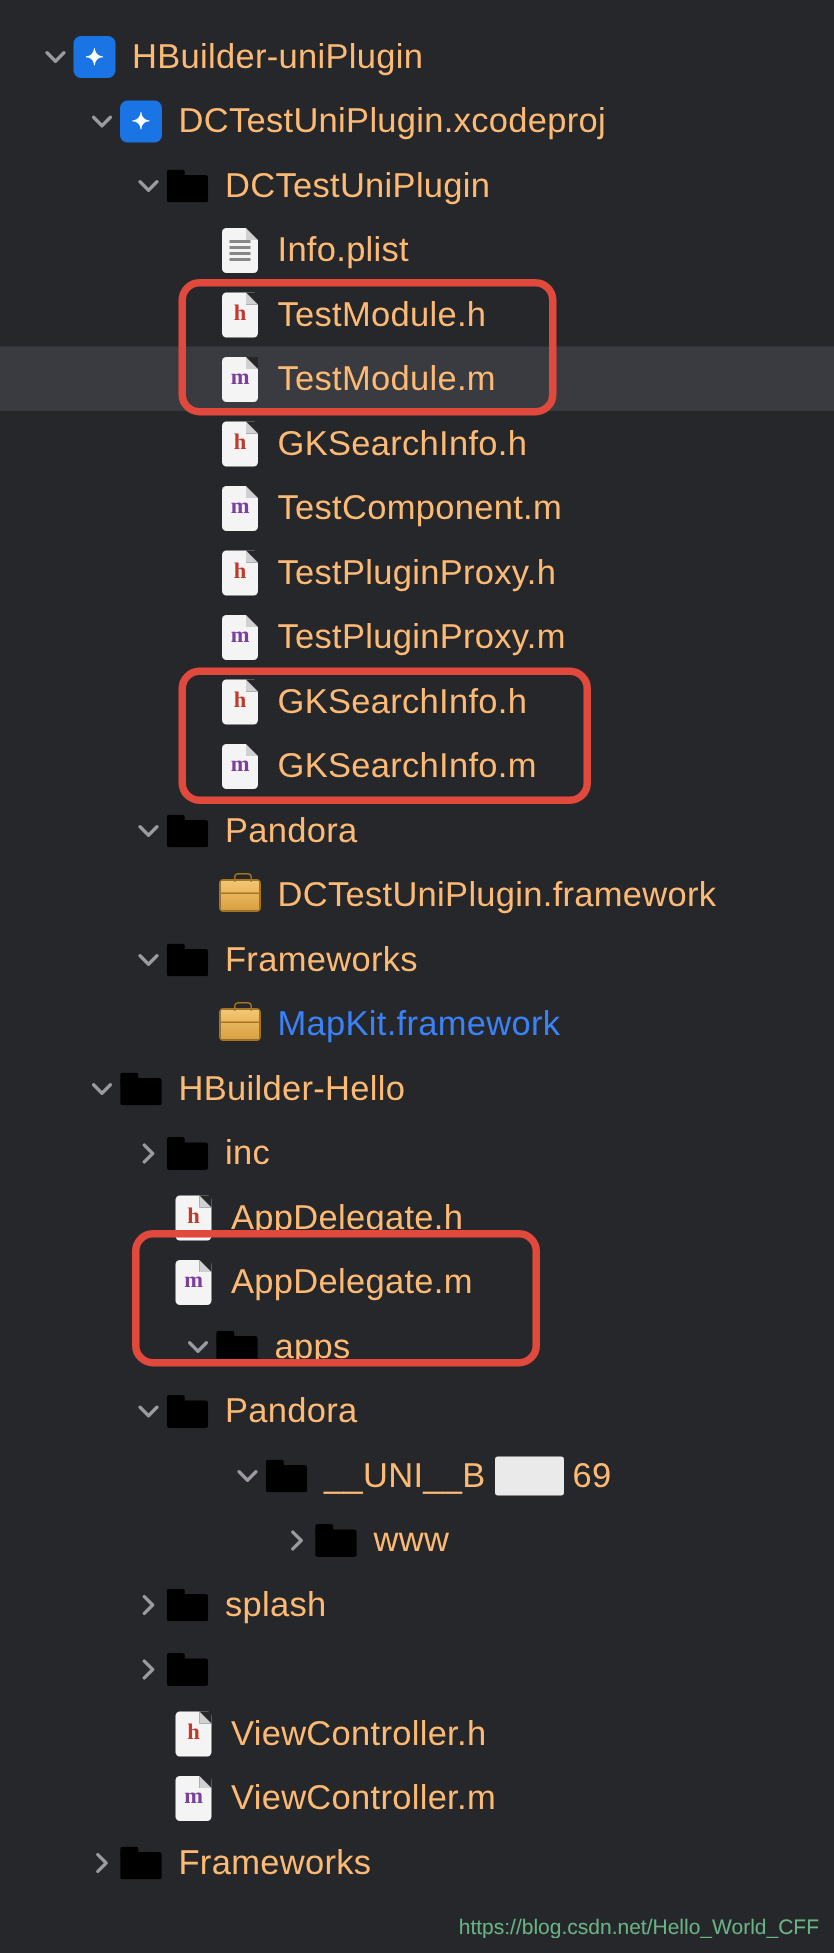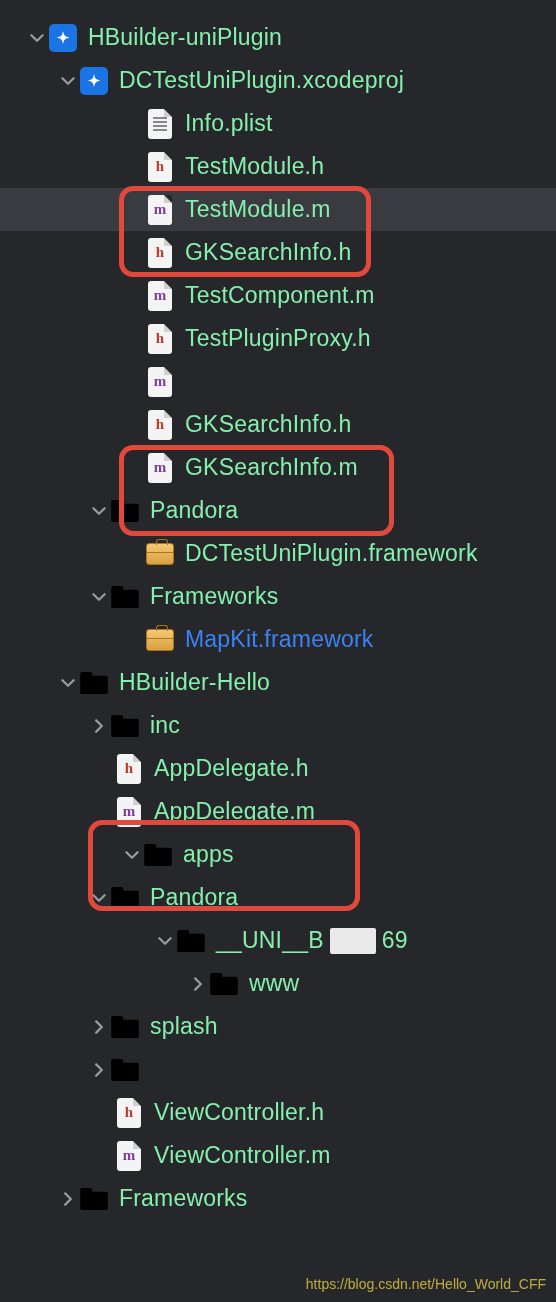--- a/index.html
+++ b/index.html
@@ -44,36 +44,36 @@
     .icon {
       width: 30px;
       height: 30px;
       flex-shrink: 0;
       display: inline-flex;
       align-items: center;
       justify-content: center;
       margin-right: 10px;
     }
     .label {
-      color: #86efac;
+      color: #fdba74;
       font-weight: 400;
       letter-spacing: 0.2px;
     }
     .label.red { color: #3b82f6; }
     .highlight-box {
       position: absolute;
       border: 5px solid #e2493d;
       border-radius: 14px;
       pointer-events: none;
     }
     .watermark {
       position: absolute;
       bottom: 10px;
       right: 10px;
-      color: #fde047;
+      color: #86efac;
       font-size: 14px;
       opacity: 0.7;
     }
     .file-doc {
       width: 24px; height: 30px; background: #f4f4f4; border-radius: 3px;
       display:flex; align-items:center; justify-content:center;
       position: relative;
     }
     .file-doc .corner {
       position:absolute; top:0; right:0; width:0; height:0;
@@ -143,20 +143,34 @@
         <svg>
           <use href="#chev-down"></use>
         </svg>
       </span>
     <span class="icon">
         <span class="app-icon">✦</span>
       </span>
     <span class="label">DCTestUniPlugin.xcodeproj</span>
   </div>
 
+  <div class="row">
+    <span class="spacer" style="width:76px"></span>
+    <span class="chevron">
+        <svg>
+          <use href="#chev-down"></use>
+        </svg>
+      </span>
+    <span class="icon folder-yellow">
+        <svg width="28" height="22">
+          <use href="#folder"></use>
+        </svg>
+      </span>
+    <span class="label">DCTestUniPlugin</span>
+  </div>
 
   <div class="row">
     <span class="spacer" style="width:133px"></span>
     <span class="icon">
         <span class="file-doc">
           <span class="corner"></span>
           <span class="file-lines">
             <i></i>
             <i></i>
             <i></i>
@@ -223,20 +237,21 @@
   </div>
 
   <div class="row">
     <span class="spacer" style="width:133px"></span>
     <span class="icon">
         <span class="file-doc">
           <span class="corner"></span>
           <span class="file-letter letter-m">m</span>
         </span>
       </span>
+    <span class="label">TestPluginProxy.m</span>
   </div>
 
   <div class="row">
     <span class="spacer" style="width:133px"></span>
     <span class="icon">
         <span class="file-doc">
           <span class="corner"></span>
           <span class="file-letter letter-h">h</span>
         </span>
       </span>

